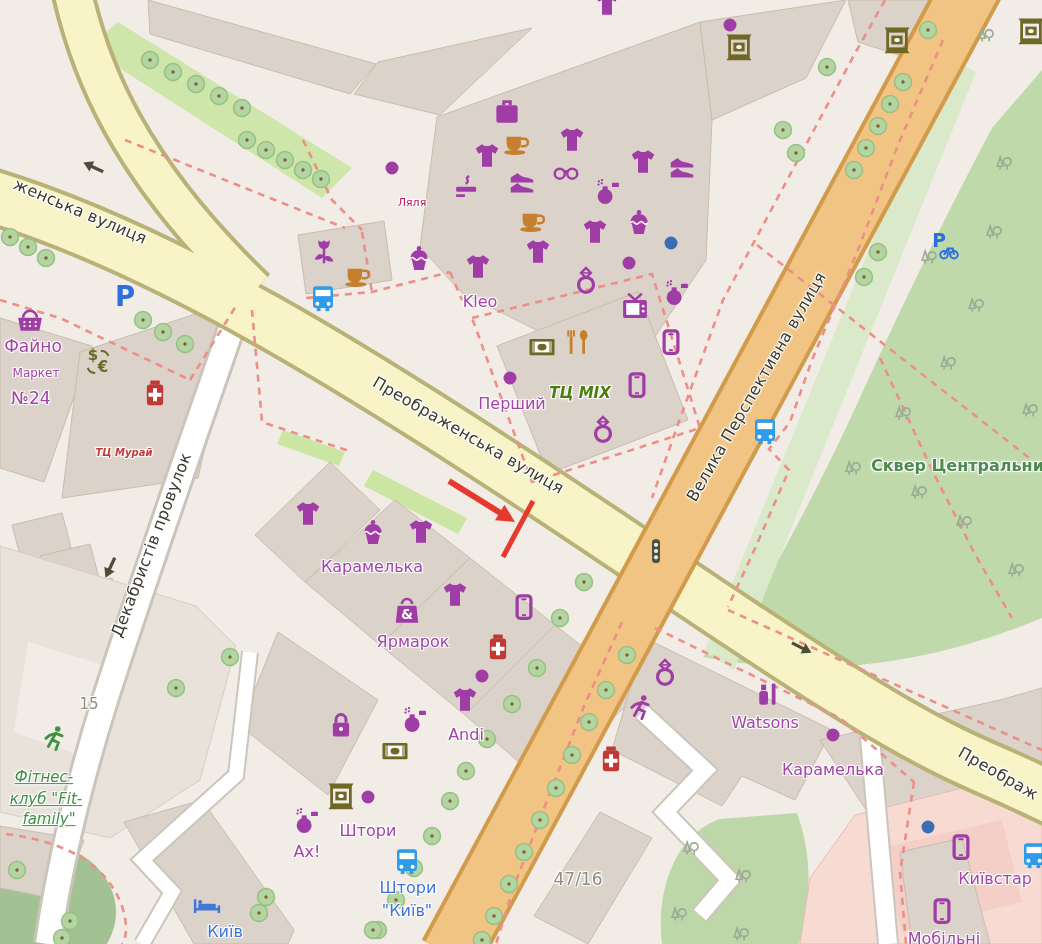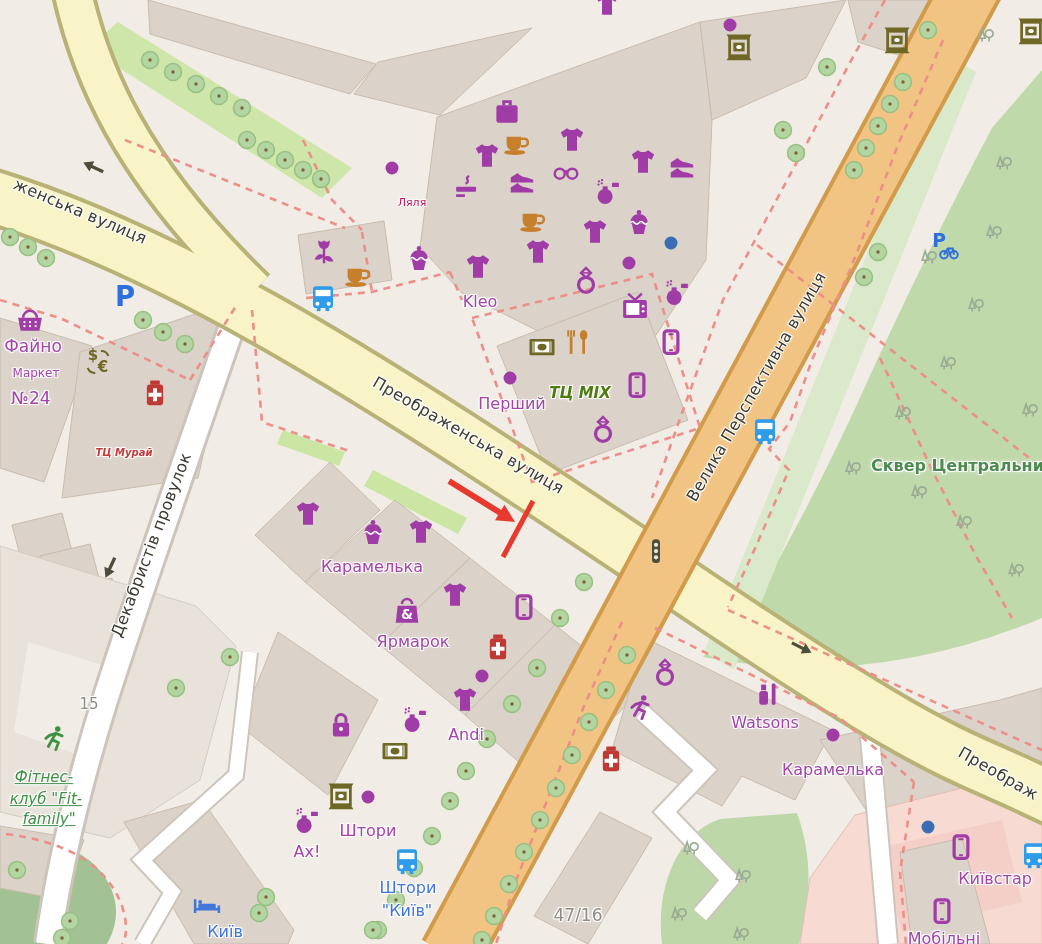--- a/index.html
+++ b/index.html
@@ -652,21 +652,21 @@
       <div class="map-label lbl-poi" style="left: 962px; top: 879px; font-size: 16px; color: rgb(162, 68, 168); transform: translate(-50%, -50%) rotate(0deg); margin-left: 33px;">Київстар</div>
       <div class="map-label lbl-poi" style="left: 944px; top: 939px; font-size: 16px; color: rgb(162, 68, 168); transform: translate(-50%, -50%) rotate(0deg);">Мобільні</div>
       <div class="map-label lbl-hotel" style="left: 408px; top: 888px; font-size: 16px; color: rgb(63, 117, 217); transform: translate(-50%, -50%) rotate(0deg);">Штори</div>
       <div class="map-label lbl-hotel" style="left: 407px; top: 911px; font-size: 16px; color: rgb(63, 117, 217); transform: translate(-50%, -50%) rotate(0deg);">"Київ"</div>
       <div class="map-label lbl-hotel" style="left: 207px; top: 932px; font-size: 16px; color: rgb(63, 117, 217); transform: translate(-50%, -50%) rotate(0deg); padding-left: 36px;">Київ</div>
       <div class="map-label lbl-park" style="left: 963px; top: 466px; font-size: 16px; color: rgb(76, 138, 79); transform: translate(-50%, -50%) rotate(0deg);">Сквер Центральний</div>
       <div class="map-label lbl-fitness" style="left: 44px; top: 778px; font-size: 15px; color: rgb(63, 143, 70); transform: translate(-50%, -50%) rotate(0deg);">Фітнес-</div>
       <div class="map-label lbl-fitness" style="left: 46px; top: 800px; font-size: 15px; color: rgb(63, 143, 70); transform: translate(-50%, -50%) rotate(0deg);">клуб "Fit-</div>
       <div class="map-label lbl-fitness" style="left: 49px; top: 820px; font-size: 15px; color: rgb(63, 143, 70); transform: translate(-50%, -50%) rotate(0deg);">family"</div>
       <div class="map-label lbl-housenum" style="left: 89px; top: 705px; font-size: 15px; color: rgb(143, 138, 130); transform: translate(-50%, -50%) rotate(0deg);">15</div>
-      <div class="map-label lbl-housenum" style="left: 578px; top: 880px; font-size: 17px; color: rgb(143, 138, 130); transform: translate(-50%, -50%) rotate(0deg); margin-top: 36px;">47/16</div>
+      <div class="map-label lbl-housenum" style="left: 578px; top: 880px; font-size: 17px; color: rgb(143, 138, 130); transform: translate(-50%, -50%) rotate(0deg);">47/16</div>
     </div>
 
   <svg id="annot" width="1042" height="944" viewBox="0 0 1042 944" style="pointer-events:none">
     <g id="annot-g">
         <line x1="449" y1="481" x2="505.826034488823" y2="516.3010214248749" stroke="#e8392e" stroke-width="6"></line>
         <polygon points="515,522 494.96090866876744,520.1466736341057 504.4592062939759,504.8567311154774" fill="#e8392e"></polygon>
         <line x1="533" y1="501" x2="503" y2="557" stroke="#e8392e" stroke-width="5"></line>
       </g>
   </svg>
 </div>

